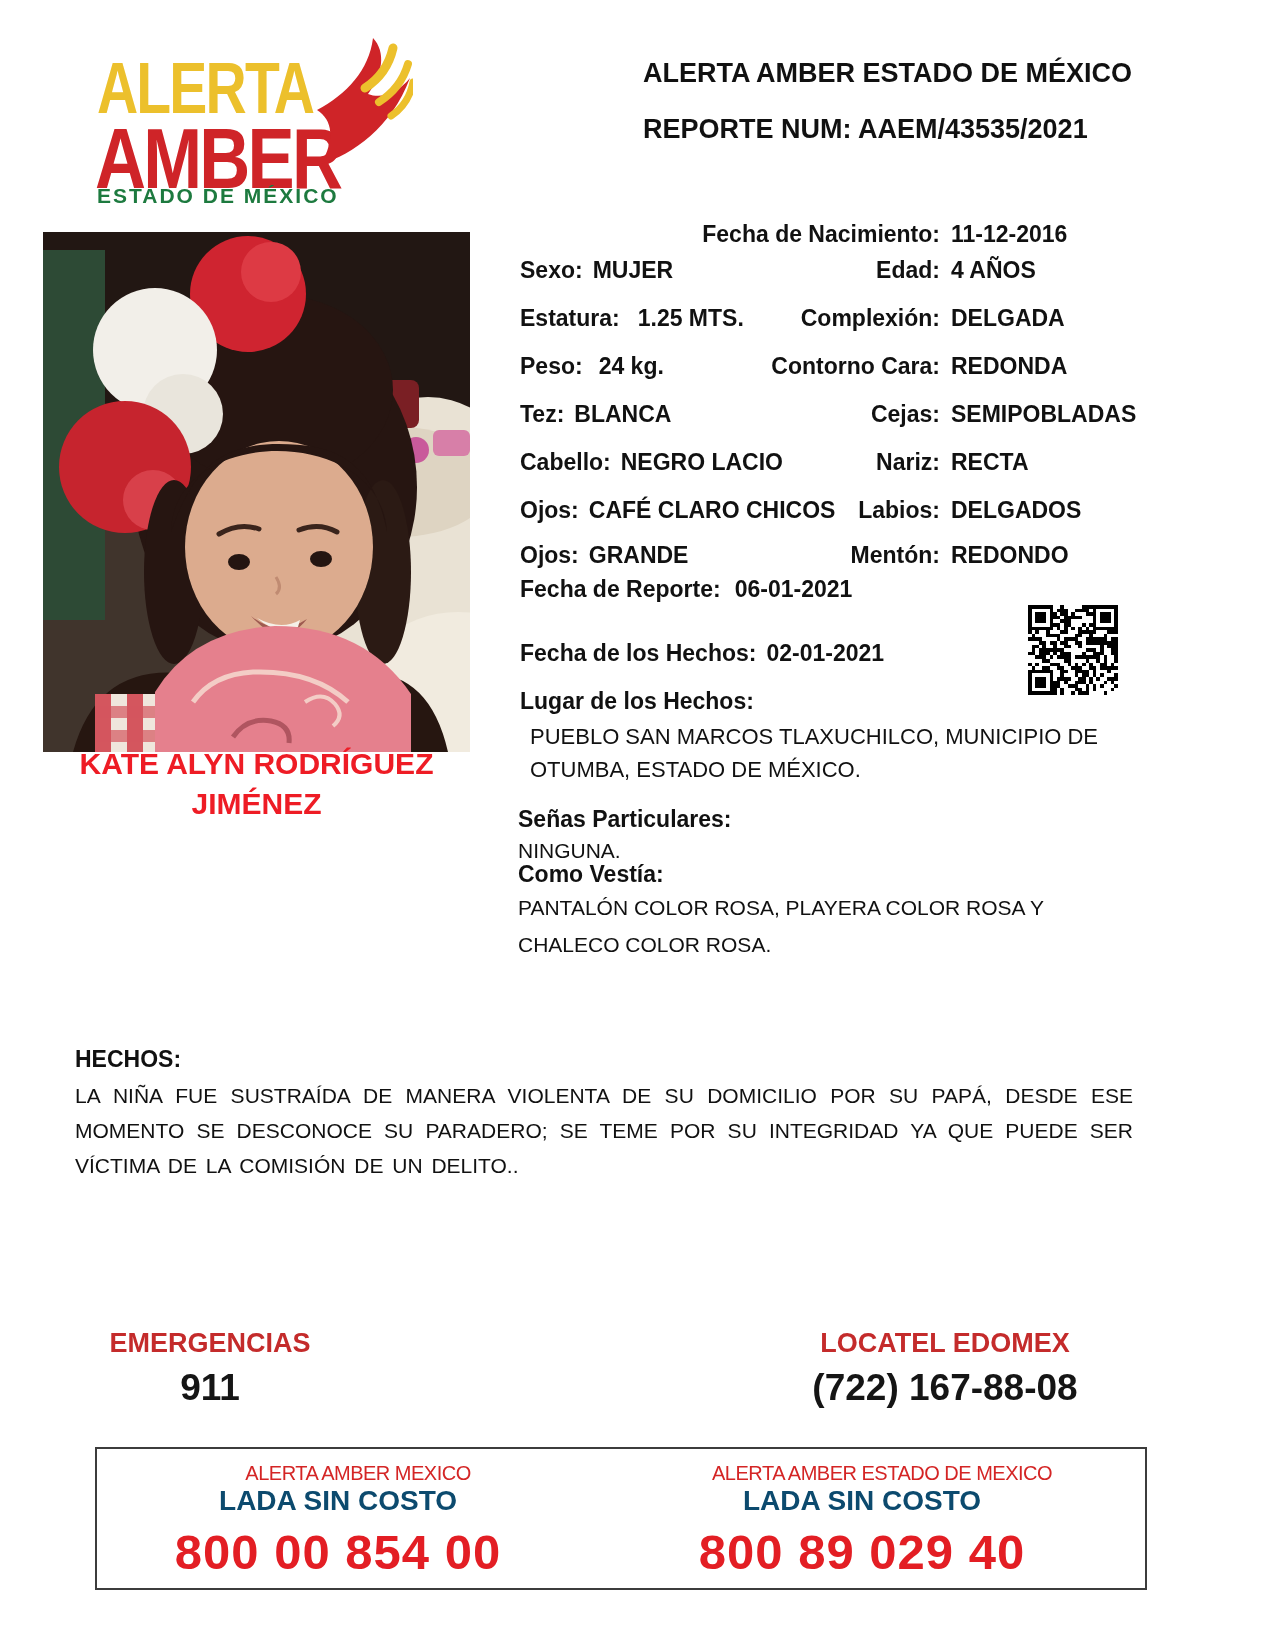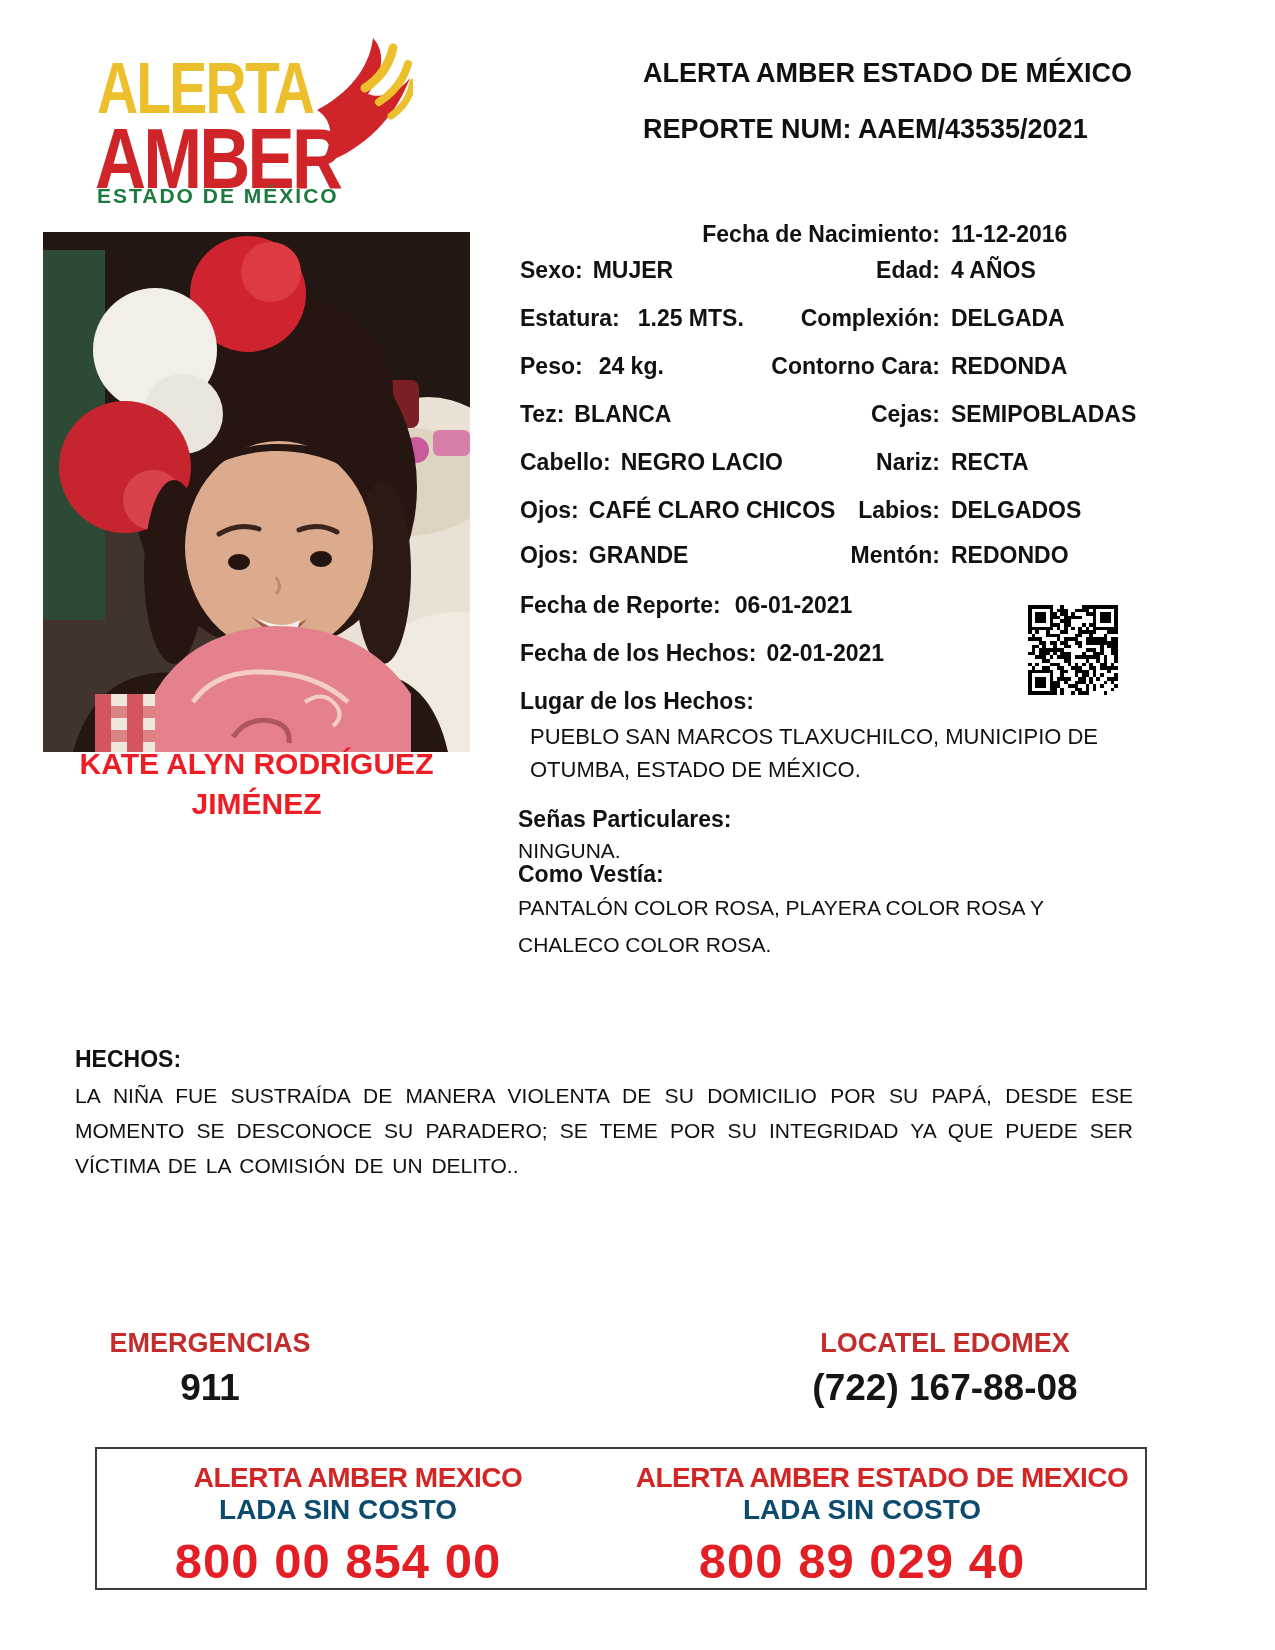--- a/index.html
+++ b/index.html
@@ -49,21 +49,21 @@
   
   .contact { position:absolute; top:1328px; text-align:center; }
   .contact-name { font-weight:bold; font-size:27px; color:#c42b2b; }
   .contact-number { font-weight:bold; font-size:37px; color:#151515; margin-top:8px; }
 
   
   .hotline-box { position:absolute; left:95px; top:1447px; width:1052px; height:143px;
     border:2px solid #3c3c3c; display:flex; }
   .hotline-col { flex:0 0 46%; text-align:center; padding-top:13px; }
   .hotline-col.wide { flex:0 0 54%; }
-  .hotline-title { font-weight:bold; font-size:28px; color:#d42525; letter-spacing:-0.5px;padding-left:40px; }
+  .hotline-title { font-weight:normal; font-size:20px; color:#d42525; letter-spacing:-0.5px;padding-left:40px; }
   .hotline-sub { font-weight:bold; font-size:28px; color:#0c4a6e; margin-top:0px; }
   .hotline-number { font-weight:bold; font-size:49px; color:#e31e24; margin-top:7px; letter-spacing:1px; }
 </style>
 </head>
 <body>
 
 <div class="page">
 
   <div class="logo">
     <div class="logo-alerta" style="color:#ecc02c">ALERTA</div>
@@ -140,21 +140,21 @@
     <span class="val">11-12-2016</span>
   </div>
 
   <div class="field" style="left:520px; top:257px;"><span class="lbl">Sexo:</span><span class="val">MUJER</span></div>
   <div class="field" style="left:520px; top:305px;"><span class="lbl">Estatura:</span><span class="val" style="margin-left:18px;">1.25 MTS.</span></div>
   <div class="field" style="left:520px; top:353px;"><span class="lbl">Peso:</span><span class="val" style="margin-left:16px;">24 kg.</span></div>
   <div class="field" style="left:520px; top:401px;"><span class="lbl">Tez:</span><span class="val">BLANCA</span></div>
   <div class="field" style="left:520px; top:449px;"><span class="lbl">Cabello:</span><span class="val">NEGRO LACIO</span></div>
   <div class="field" style="left:520px; top:497px;"><span class="lbl">Ojos:</span><span class="val">CAFÉ CLARO CHICOS</span></div>
   <div class="field" style="left:520px; top:542px;"><span class="lbl">Ojos:</span><span class="val">GRANDE</span></div>
-  <div class="field" style="left:520px; top:592px;text-align:right;"><span class="lbl">Fecha de Reporte:</span><span class="val" style="margin-left:14px;">06-01-2021</span></div>
+  <div class="field" style="left:520px; top:576px;text-align:right;"><span class="lbl">Fecha de Reporte:</span><span class="val" style="margin-left:14px;">06-01-2021</span></div>
   <div class="field" style="left:520px; top:640px;"><span class="lbl">Fecha de los Hechos:</span><span class="val">02-01-2021</span></div>
 
   <div class="rfield" style="left:690px; top:257px;">
       <span class="lbl">Edad:</span>
       <span class="val">4 AÑOS</span>
     </div>
   <div class="rfield" style="left:690px; top:305px;">
       <span class="lbl">Complexión:</span>
       <span class="val">DELGADA</span>
     </div>

